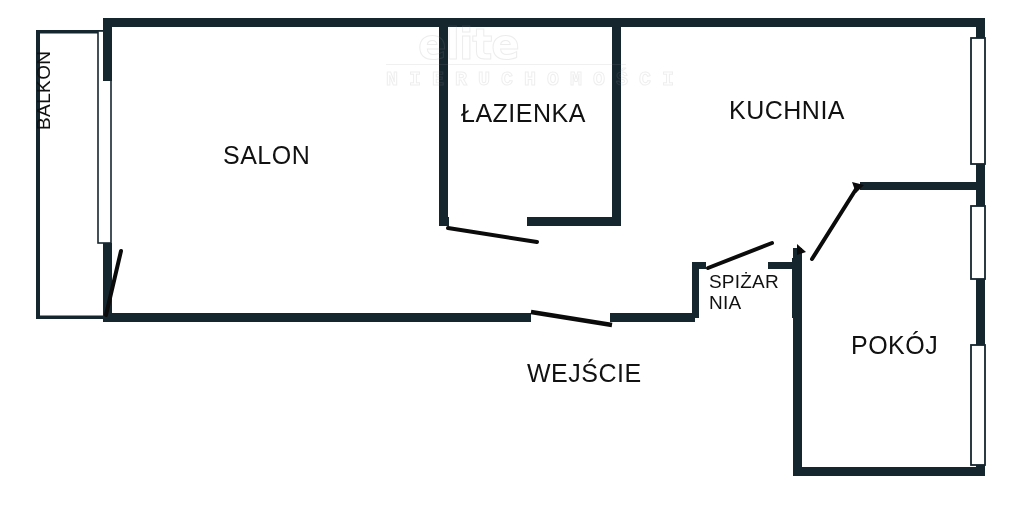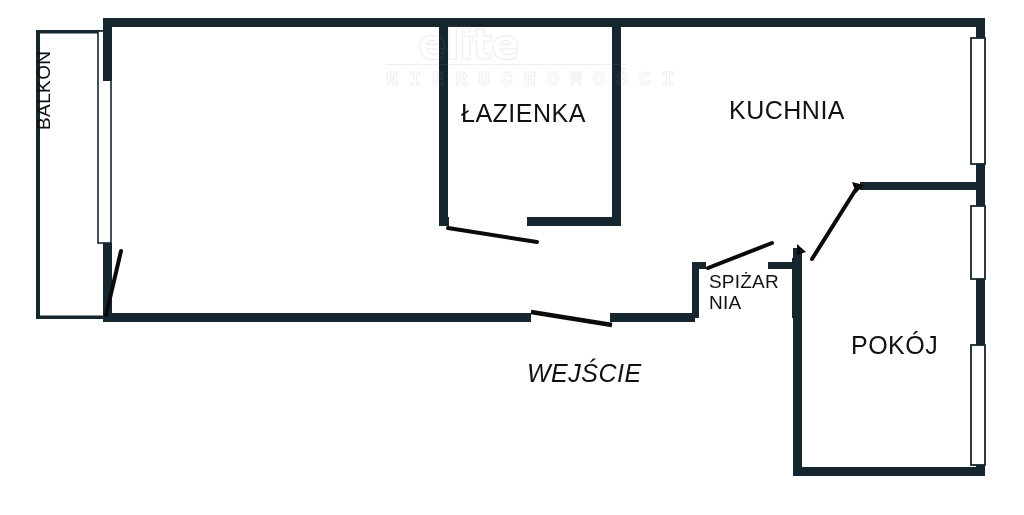--- a/index.html
+++ b/index.html
@@ -31,21 +31,21 @@
     font-family: "Liberation Sans", sans-serif;
     white-space: pre;
     line-height: 1.08;
     user-select: none;
   }
   .lbl-salon      { left: 223px; top: 142px; font-size: 25px; letter-spacing: 0.5px; }
   .lbl-lazienka   { left: 461px; top: 100px; font-size: 25px; letter-spacing: 0.5px; }
   .lbl-kuchnia    { left: 729px; top: 97px;  font-size: 25px; letter-spacing: 0.5px; }
   .lbl-pokoj      { left: 851px; top: 332px; font-size: 25px; letter-spacing: 0.5px; }
   .lbl-spizarnia  { left: 709px; top: 272px; font-size: 19px; letter-spacing: 0.2px; }
-  .lbl-wejscie    { left: 527px; top: 360px; font-size: 25px; font-style: italic; letter-spacing: 0.5px; }
+  .lbl-wejscie    { left: 527px; top: 360px; font-size: 25px; letter-spacing: 0.5px; }
   .lbl-balkon {
     left: 34px; top: 130px;
     font-size: 19px;
     letter-spacing: 0.4px;
     transform: rotate(-90deg);
     transform-origin: left top;
     width: 110px;
     text-align: left;
   }
   .wm {
@@ -170,20 +170,21 @@
     <g>
       <line x1="121" y1="251" x2="106" y2="315" stroke="#0b0b0b" stroke-width="4" stroke-linecap="round"></line>
     </g>
 
   </svg>
 
   <div class="wm wm-elite">elite</div>
   <div class="wm wm-rule"></div>
   <div class="wm wm-sub">NIERUCHOMOŚCI</div>
 
+  <div class="room-label lbl-salon">SALON</div>
   <div class="room-label lbl-kuchnia">KUCHNIA</div>
   <div class="room-label lbl-lazienka">ŁAZIENKA</div>
   <div class="room-label lbl-pokoj">POKÓJ</div>
   <div class="room-label lbl-spizarnia">SPIŻAR
 NIA</div>
   <div class="room-label lbl-balkon">BALKON</div>
   <div class="room-label lbl-wejscie">WEJŚCIE</div>
 
 </div>
 

